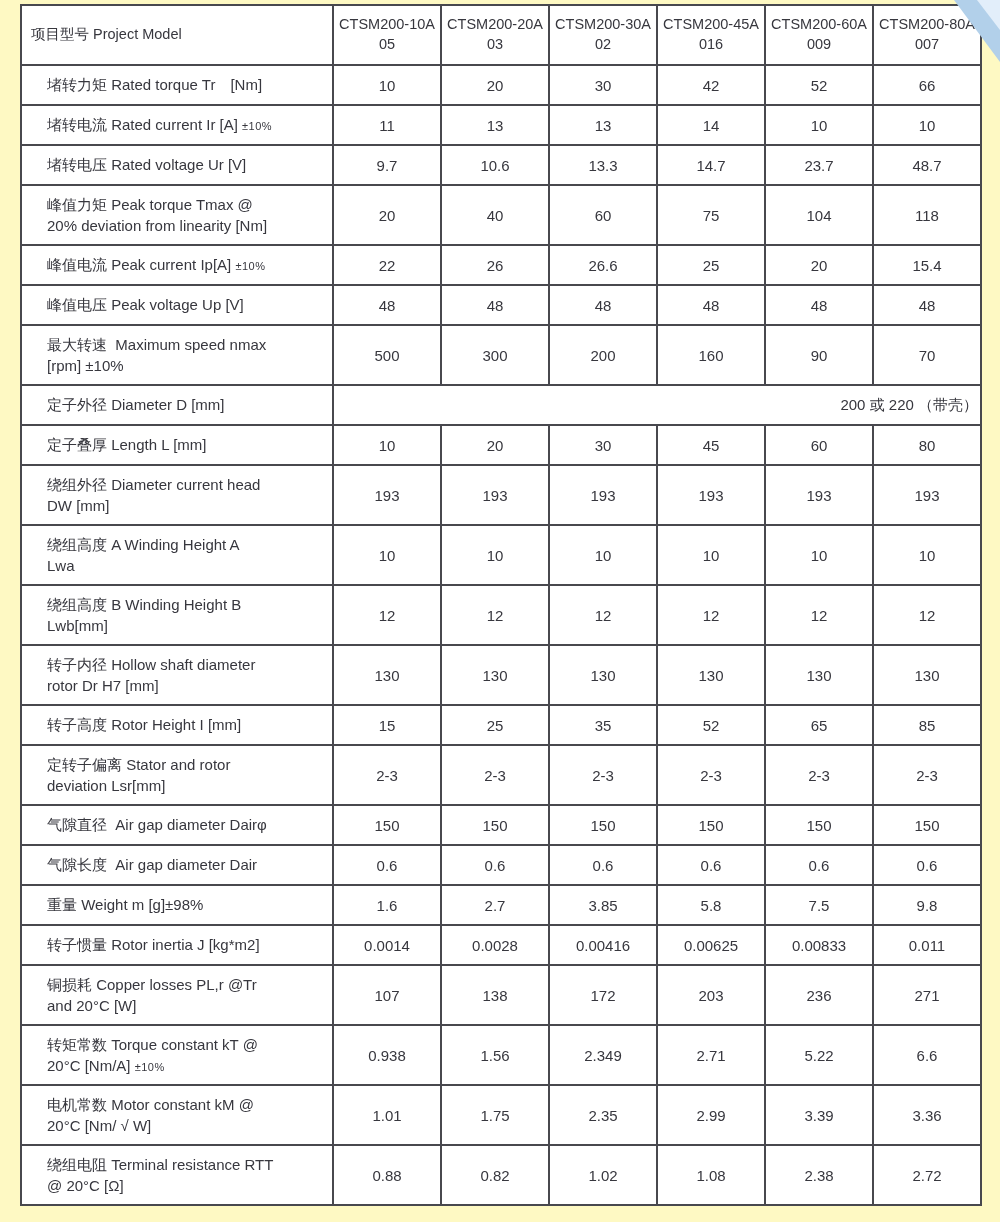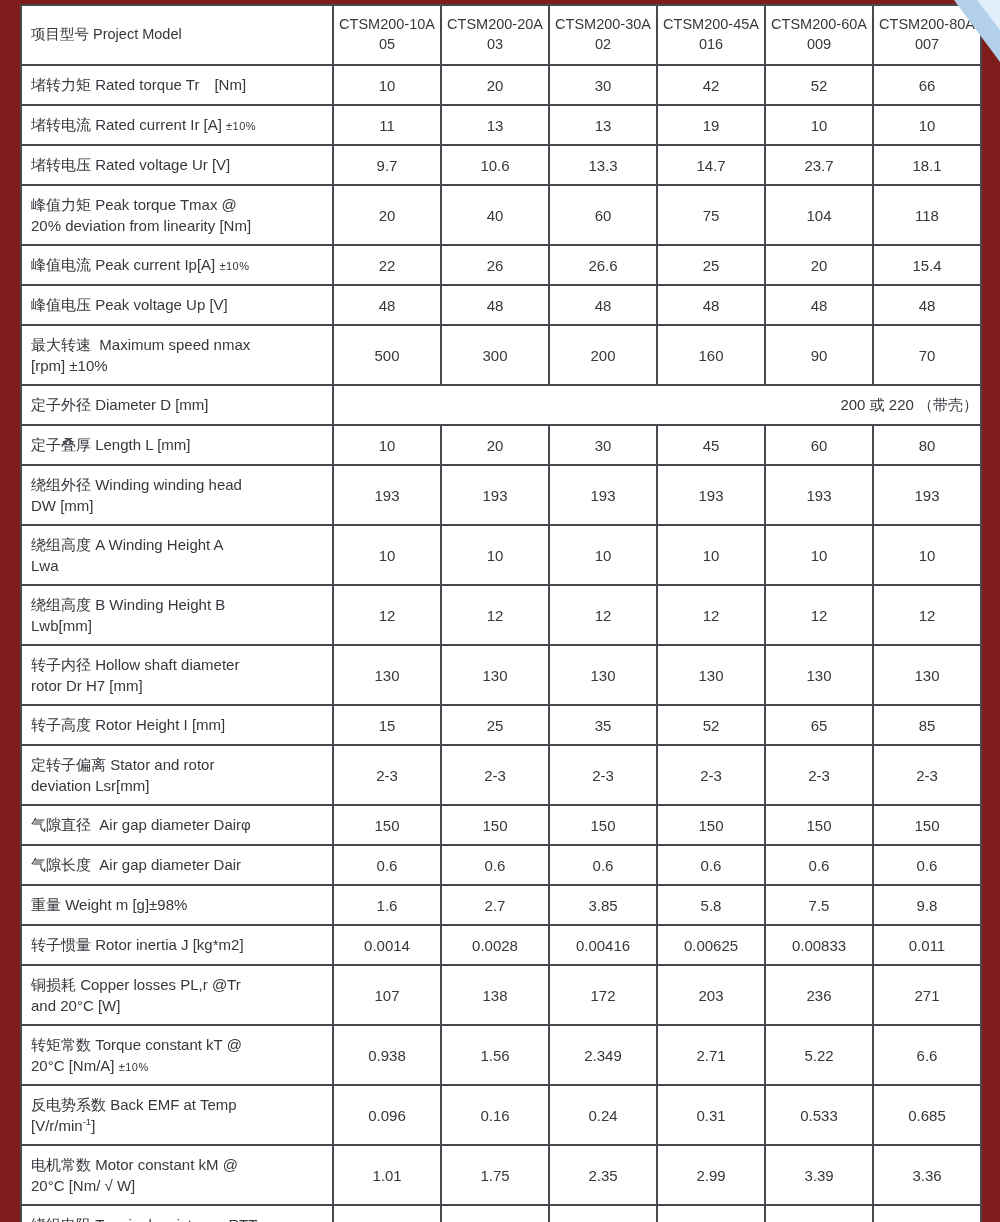--- a/index.html
+++ b/index.html
@@ -1,20 +1,20 @@
 <!DOCTYPE html>
 <html><head>
 <meta charset="utf-8">
 <style>
   html,body { margin:0; padding:0; background:#ffffff; }
   body {
     width:1000px; height:1222px; position:relative; overflow:hidden;
     font-family:"Liberation Sans","DejaVu Sans",sans-serif;
   }
-  .page { position:absolute; inset:0; background:#7f1d1d;text-decoration:underline; }
+  .page { position:absolute; inset:0; background:#fef9c3;text-decoration:underline; }
 
   
   .corner-band {
     position:absolute; top:0; right:0; width:0; height:0;
     border-top:62px solid #b2d0ea; border-left:46px solid transparent;
   }
   .corner-tip {
     position:absolute; top:0; right:0; width:0; height:0;
     border-top:30px solid #e2eefa; border-left:23px solid transparent;
   }
@@ -35,21 +35,21 @@
     font-weight:400; font-size:14.5px; line-height:1.35;
     padding:6px 3px; height:46px;
   }
   th.header-label { text-align:left; padding-left:9px; }
   th.model-cell { text-align:center; word-break:break-all; }
 
   td { height:32px; font-size:15px; }
   tr.tall td { height:52px; }
 
   td.label-cell {
-    text-align:left; padding:3px 4px 3px 9px;
+    text-align:left; padding:3px 4px 3px 25px;
     line-height:1.42; white-space:pre-wrap;
   }
   td.val-cell { text-align:center; padding:2px; }
   td.merged-cell { text-align:right; }
 
   .note { font-size:11px; letter-spacing:0.5px; }
   .sup { vertical-align:super; font-size:9.5px; }
 </style>
 </head>
 <body>
@@ -84,32 +84,32 @@
           <td class="val-cell">30</td>
           <td class="val-cell">42</td>
           <td class="val-cell">52</td>
           <td class="val-cell">66</td>
         </tr>
         <tr>
           <td class="label-cell"><span>堵转电流 Rated current Ir [A] </span><span class="note">±10%</span></td>
           <td class="val-cell">11</td>
           <td class="val-cell">13</td>
           <td class="val-cell">13</td>
-          <td class="val-cell">19</td>
+          <td class="val-cell">14</td>
           <td class="val-cell">10</td>
           <td class="val-cell">10</td>
         </tr>
         <tr>
           <td class="label-cell"><span>堵转电压 Rated voltage Ur [V]</span></td>
           <td class="val-cell">9.7</td>
           <td class="val-cell">10.6</td>
           <td class="val-cell">13.3</td>
           <td class="val-cell">14.7</td>
           <td class="val-cell">23.7</td>
-          <td class="val-cell">18.1</td>
+          <td class="val-cell">48.7</td>
         </tr>
         <tr class="tall">
           <td class="label-cell"><span>峰值力矩 Peak torque Tmax @
 20% deviation from linearity [Nm]</span></td>
           <td class="val-cell">20</td>
           <td class="val-cell">40</td>
           <td class="val-cell">60</td>
           <td class="val-cell">75</td>
           <td class="val-cell">104</td>
           <td class="val-cell">118</td>
@@ -149,21 +149,21 @@
         <tr>
           <td class="label-cell"><span>定子叠厚 Length L [mm]</span></td>
           <td class="val-cell">10</td>
           <td class="val-cell">20</td>
           <td class="val-cell">30</td>
           <td class="val-cell">45</td>
           <td class="val-cell">60</td>
           <td class="val-cell">80</td>
         </tr>
         <tr class="tall">
-          <td class="label-cell"><span>绕组外径 Winding winding head
+          <td class="label-cell"><span>绕组外径 Diameter current head
 DW [mm]</span></td>
           <td class="val-cell">193</td>
           <td class="val-cell">193</td>
           <td class="val-cell">193</td>
           <td class="val-cell">193</td>
           <td class="val-cell">193</td>
           <td class="val-cell">193</td>
         </tr>
         <tr class="tall">
           <td class="label-cell"><span>绕组高度 A Winding Height A
@@ -264,30 +264,20 @@
           <td class="label-cell"><span>转矩常数 Torque constant kT @
 20°C [Nm/A] </span><span class="note">±10%</span></td>
           <td class="val-cell">0.938</td>
           <td class="val-cell">1.56</td>
           <td class="val-cell">2.349</td>
           <td class="val-cell">2.71</td>
           <td class="val-cell">5.22</td>
           <td class="val-cell">6.6</td>
         </tr>
         <tr class="tall">
-          <td class="label-cell"><span>反电势系数 Back EMF at Temp
-[V/r/min</span><span class="sup">-1</span><span>]</span></td>
-          <td class="val-cell">0.096</td>
-          <td class="val-cell">0.16</td>
-          <td class="val-cell">0.24</td>
-          <td class="val-cell">0.31</td>
-          <td class="val-cell">0.533</td>
-          <td class="val-cell">0.685</td>
-        </tr>
-        <tr class="tall">
           <td class="label-cell"><span>电机常数 Motor constant kM @
 20°C [Nm/ √ W]</span></td>
           <td class="val-cell">1.01</td>
           <td class="val-cell">1.75</td>
           <td class="val-cell">2.35</td>
           <td class="val-cell">2.99</td>
           <td class="val-cell">3.39</td>
           <td class="val-cell">3.36</td>
         </tr>
         <tr class="tall">

